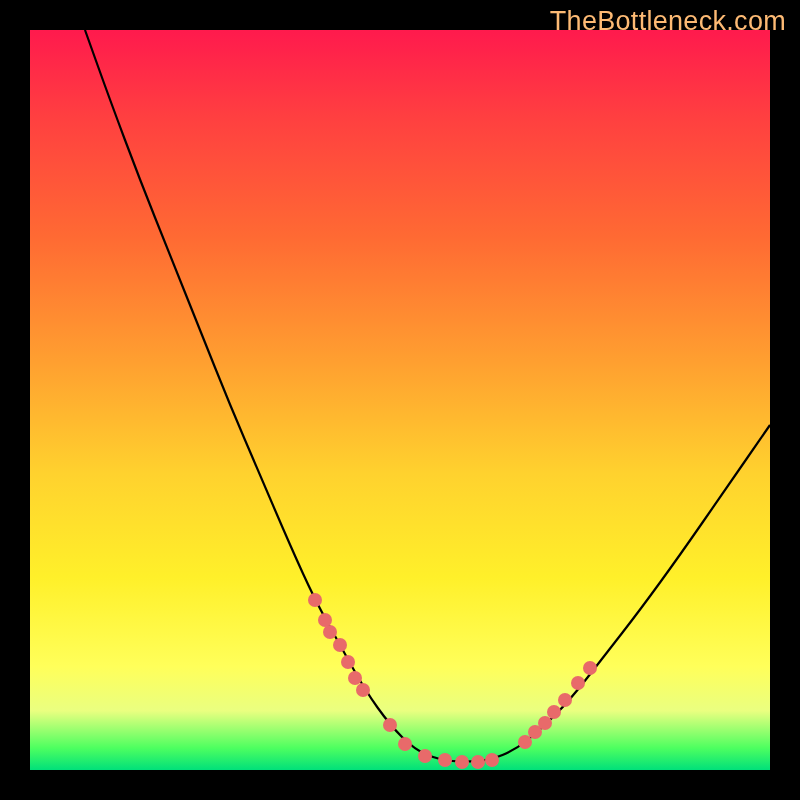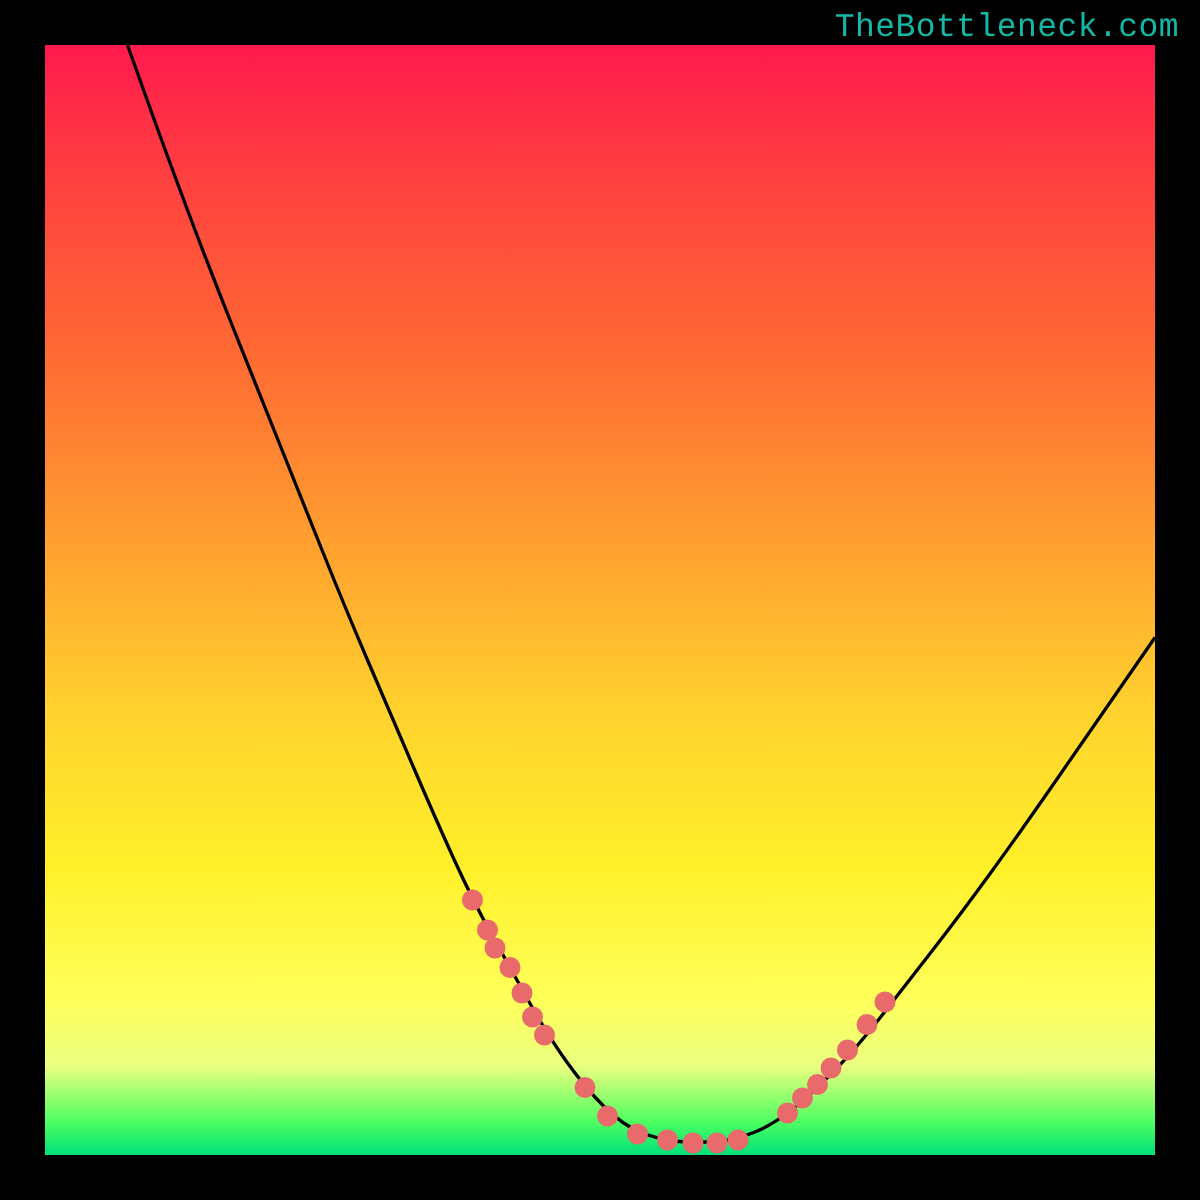--- a/index.html
+++ b/index.html
@@ -36,26 +36,25 @@
     left: 0;
     top: 0;
     width: 740px;
     height: 740px;
     overflow: visible;
   }
   .watermark {
     position: absolute;
     top: 6px;
     right: 14px;
-    color: #14b8a6;
-    font-size: 22px;
+    color: #fdba74;
+    font-size: 27px;
     font-weight: 500;
     letter-spacing: 0.3px;
     user-select: none;
-    font-family: Liberation Mono, monospace;
   }
 </style>
 </head>
 <body>
 
 <div class="chart-frame">
   <svg class="curve" viewBox="0 0 740 740" preserveAspectRatio="none">
     <path id="curve-path" fill="none" stroke="#000000" stroke-width="2.2" d="M 55 0 Q 55 0 67.5 35 Q 80 70 95 110 Q 110 150 125 187.5 Q 140 225 155 262.5 Q 170 300 185 337.5 Q 200 375 215 410 Q 230 445 245 480 Q 260 515 272.5 542.5 Q 285 570 297.5 592.5 Q 310 615 322.5 637.5 Q 335 660 347.5 677.5 Q 360 695 372.5 707.5 Q 385 720 397.5 725 Q 410 730 422.5 731 Q 435 732 447.5 731 Q 460 730 472.5 725 Q 485 720 497.5 710 Q 510 700 525 685 Q 540 670 557.5 647.5 Q 575 625 592.5 602.5 Q 610 580 630 552.5 Q 650 525 672.5 492.5 Q 695 460 717.5 427.5 T 740 395"></path>
     <g id="markers-left">
         <circle cx="285" cy="570" r="7" fill="#e86a6a"></circle>

